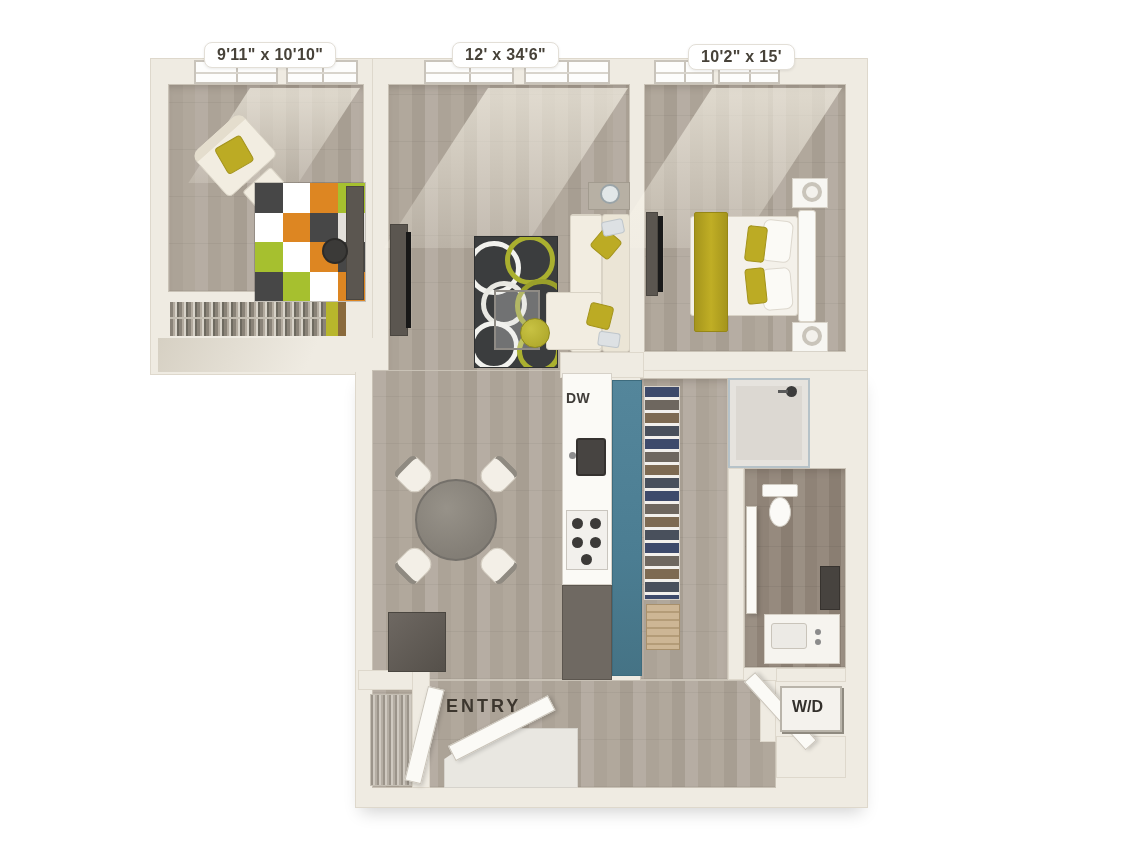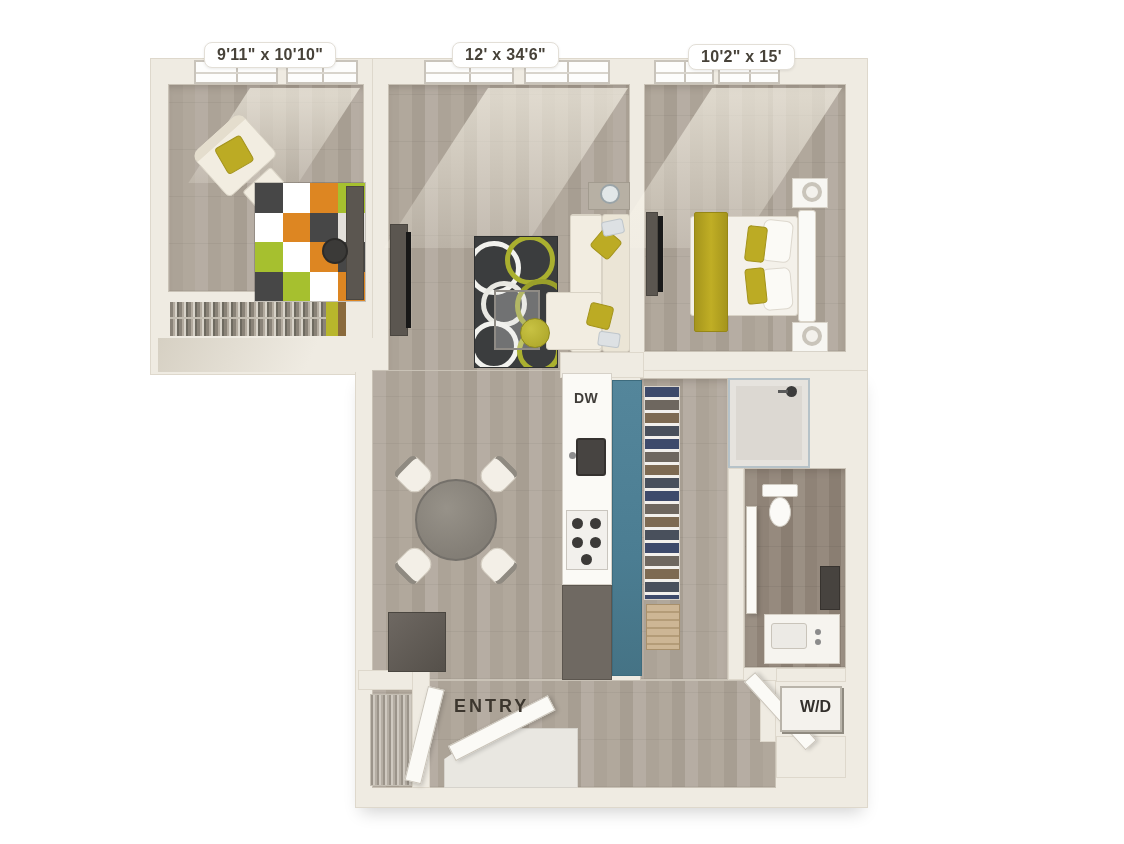--- a/index.html
+++ b/index.html
@@ -18,21 +18,21 @@
       repeating-linear-gradient(0deg, rgba(0,0,0,0.05) 0 1px, transparent 1px 40px),
       repeating-linear-gradient(90deg, #9b9084 0 12px, #8f8377 12px 24px, #968a7e 24px 36px, #8a7e72 36px 48px);}
   .lightpatch{position:absolute;background:linear-gradient(to bottom, rgba(252,248,236,0.62), rgba(252,248,236,0.18));
     transform:skewX(-33deg);transform-origin:top left;pointer-events:none;}
   .win{position:absolute;top:60px;height:24px;background:#fdfdfc;border:2px solid #c9c4bb;box-sizing:border-box;}
   .win::before{content:"";position:absolute;left:50%;top:0;bottom:0;width:2px;background:#c9c4bb;}
   .win::after{content:"";position:absolute;top:50%;left:0;right:0;height:2px;background:#d8d4cc;}
   .dim-pill{position:absolute;background:#ffffff;border:1px solid #e3dfd7;border-radius:8px;
     padding:3px 12px;font-size:16px;font-weight:600;color:#474239;letter-spacing:0.3px;
     box-shadow:0 1px 3px rgba(0,0,0,0.08);white-space:nowrap;}
-  .txt{position:absolute;color:#3c362e;font-weight:600;margin-left:8px;}
+  .txt{position:absolute;color:#3c362e;font-weight:600;}
   .furn{position:absolute;box-sizing:border-box;}
   .cream{background:#f2ede1;border:1px solid #d9d3c5;border-radius:3px;}
   .darkf{background:#5b5650;border:1px solid #4a4640;}
   .chair{position:absolute;width:30px;height:32px;background:#f3efe7;border:1px solid #d5cfc3;
     border-top:5px solid #8f8a81;border-radius:7px 7px 11px 11px;box-sizing:border-box;}
   .pillow{position:absolute;background:#bcab24;border:1px solid #a3931c;border-radius:4px;}
   .graypillow{position:absolute;background:#dde1e4;border:1px solid #bfc6cb;border-radius:3px;}
   .ring{position:absolute;border-radius:50%;background:transparent;}
   .denrug{position:absolute;display:grid;grid-template-rows:repeat(4,1fr);grid-template-columns:repeat(4,1fr);
     border:1px solid rgba(0,0,0,0.18);}

